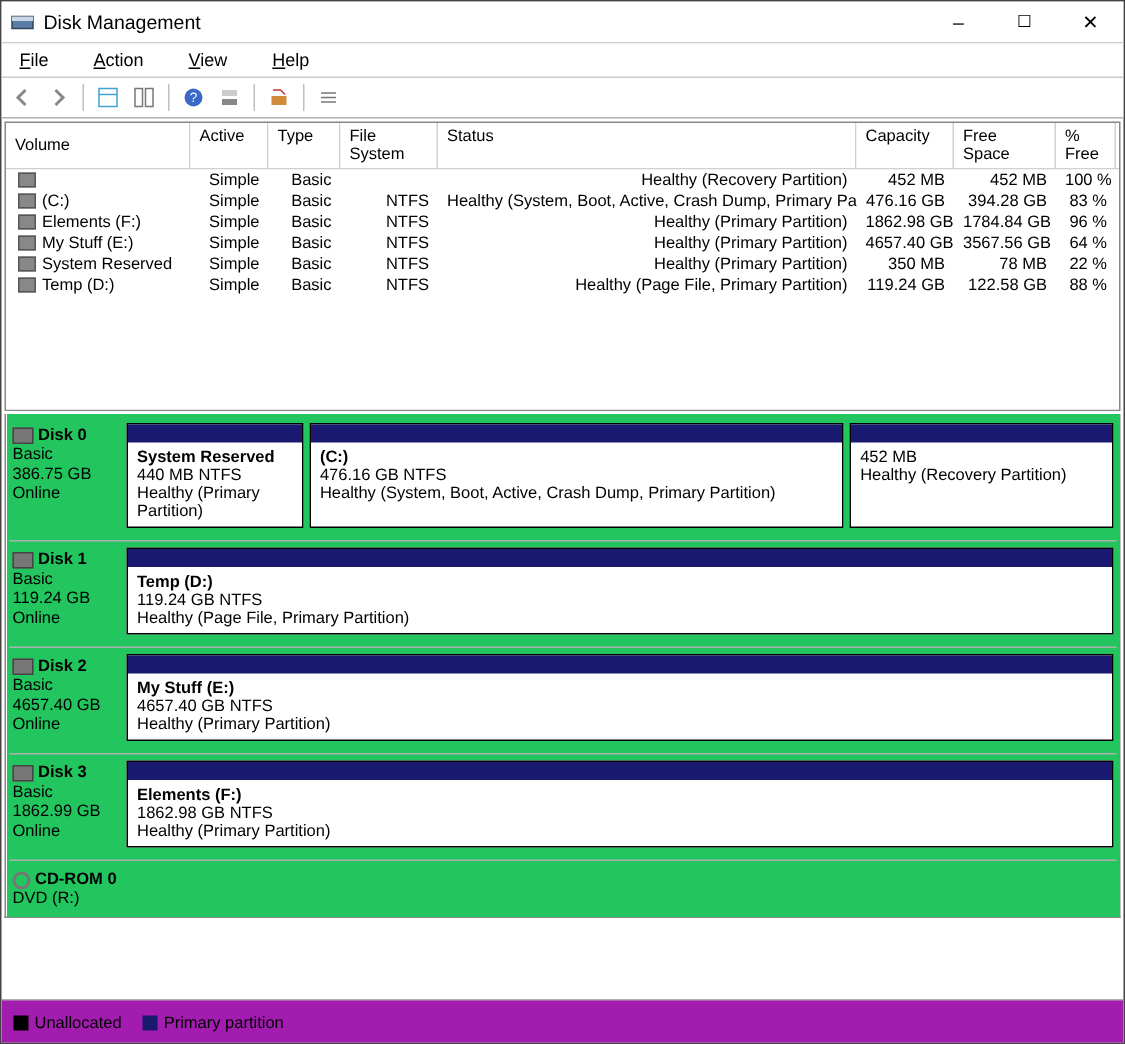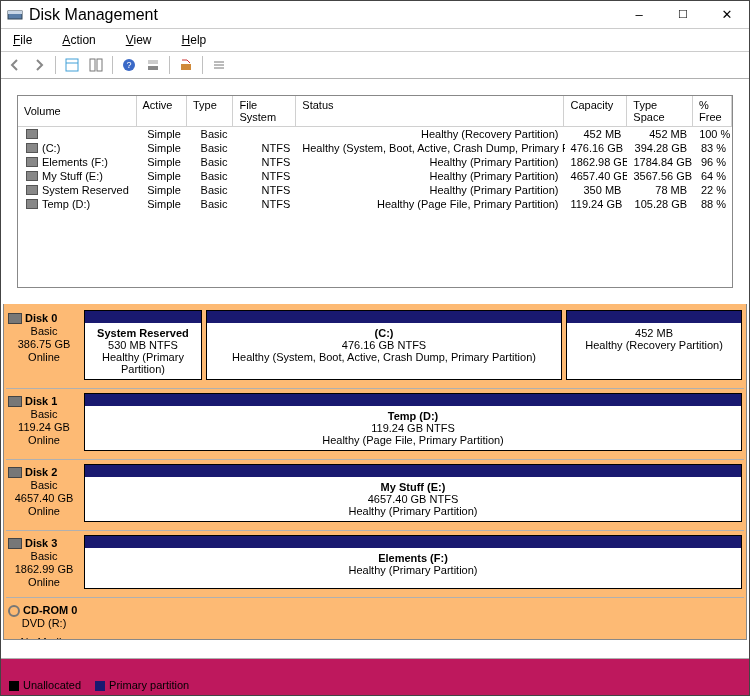--- a/index.html
+++ b/index.html
@@ -1,59 +1,59 @@
 <!DOCTYPE html>
 <html><head>
 <meta charset="utf-8">
 <style>
   * { box-sizing: border-box; font-family: "Segoe UI", Tahoma, sans-serif; }
   html, body { margin:0; padding:0; }
   body { background:#fff; font-size:11px; color:#000; width:750px; height:696px; overflow:hidden; border:1px solid #444; }
   .titlebar { display:flex; align-items:center; height:28px; background:#fff; border-bottom:1px solid #ccc; }
   .titlebar .icon { width:16px; height:16px; margin:0 6px; display:flex; align-items:center; justify-content:center; }
-  .titlebar .title { font-size:16px; flex:1; }
+  .titlebar .title { font-size:13px; flex:1; }
   .winbtns { display:flex; }
   .winbtns div { width:44px; height:28px; display:flex; align-items:center; justify-content:center; font-size:13px; }
   .menubar { display:flex; gap:18px; padding:2px 6px; font-size:12px; border-bottom:1px solid #ccc; background:#fff; }
   .menubar span { padding:2px 6px; cursor:default; }
   .menubar span u { text-decoration: underline; }
   .toolbar { display:flex; align-items:center; gap:4px; padding:3px 4px; border-bottom:1px solid #b0b0b0; background:#fff; }
   .toolbtn { width:20px; height:20px; display:flex; align-items:center; justify-content:center; border:1px solid transparent; border-radius:2px; }
   .toolbtn svg { width:14px; height:14px; }
   .sep { width:1px; height:18px; background:#c0c0c0; margin:0 2px; }
   
-  .grid { border:1px solid #888; margin:16px; }
+  .grid { border:1px solid #888; margin:2px; }
   .grid-header { display:flex; background:#fff; border-bottom:1px solid #d0d0d0; }
   .grid-header .col { padding:3px 6px; font-size:11px; border-right:1px solid #d0d0d0; background:#fff; position:relative; }
   .grid-body { background:#fff; min-height:160px; }
   .grid-row { display:flex;text-align:right; }
   .grid-row .col { padding:1px 6px; font-size:11px; white-space:nowrap; overflow:hidden; }
   .col.vol { width:123px; display:flex; align-items:center; gap:4px; }
   .col.lay { width:52px; }
   .col.typ { width:48px; }
   .col.fs  { width:65px; }
   .col.stat{ width:279px; }
   .col.cap { width:65px; }
   .col.free{ width:68px; }
   .col.pfree{ width:40px; }
   .volicon { width:12px; height:10px; background:#888; display:inline-block; border:1px solid #555; margin-left:2px; flex-shrink:0; }
   
-  .disks-pane { background:#fdba74; padding:2px; height:336px; overflow:auto; border:1px solid #888; border-top:none; margin:0 2px;text-align:center; }
+  .disks-pane { background:#22c55e; padding:2px; height:336px; overflow:auto; border:1px solid #888; border-top:none; margin:0 2px; }
   .disk-row { display:flex; gap:4px; padding:4px 2px 8px 2px; border-bottom:1px solid #b0b0b0; }
   .disk-label { width:72px; font-size:11px; line-height:13px; padding-top:2px; }
   .disk-label .dname { font-weight:bold; display:flex; align-items:center; gap:3px; }
   .disk-ico { width:14px; height:11px; background:#777; border:1px solid #444; display:inline-block; }
   .cd-ico { width:12px; height:12px; border:2px solid #777; border-radius:50%; display:inline-block; }
   .partitions { flex:1; display:flex; gap:4px; }
   .part { border:1px solid #000; display:flex; flex-direction:column; background:#fff; font-size:11px; }
   .part .bar { height:12px; background:#191970; }
   .part .body { padding:4px 6px; }
   .part .body .pname { font-weight:bold; }
   
-  .legend { position:absolute; bottom:0; left:0; right:0; display:flex; align-items:flex-end; gap:14px; padding:20px 8px; font-size:11px; background:#be185d; border-top:1px solid #b0b0b0; }
+  .legend { position:absolute; bottom:0; left:0; right:0; display:flex; align-items:flex-end; gap:14px; padding:9px 8px; font-size:11px; background:#a21caf; border-top:1px solid #b0b0b0; }
   .legend .sw { width:10px; height:10px; display:inline-block; margin-right:4px; vertical-align:middle; }
   .legend .unalloc { background:#000; }
   .legend .primary { background:#191970; }
   .content-wrap { position:relative; height:calc(696px - 28px - 24px - 28px); }
 </style>
 </head>
 <body>
 
 <div class="titlebar">
   <span class="icon">
@@ -134,21 +134,21 @@
 <div class="content-wrap">
 
 <div class="grid">
   <div class="grid-header">
     <div class="col vol">Volume</div>
     <div class="col lay">Active</div>
     <div class="col typ">Type</div>
     <div class="col fs">File System</div>
     <div class="col stat">Status</div>
     <div class="col cap">Capacity</div>
-    <div class="col free">Type Space</div>
+    <div class="col free">Free Space</div>
     <div class="col pfree">% Free</div>
   </div>
   <div class="grid-body" id="grid-body">
         <div class="grid-row">
           <div class="col vol">
             <span class="volicon"></span>
             <span></span>
           </div>
           <div class="col lay">Simple</div>
           <div class="col typ">Basic</div>
@@ -213,40 +213,40 @@
         <div class="grid-row">
           <div class="col vol">
             <span class="volicon"></span>
             <span>Temp (D:)</span>
           </div>
           <div class="col lay">Simple</div>
           <div class="col typ">Basic</div>
           <div class="col fs">NTFS</div>
           <div class="col stat">Healthy (Page File, Primary Partition)</div>
           <div class="col cap">119.24 GB</div>
-          <div class="col free">105.28 GB</div>
+          <div class="col free">122.58 GB</div>
           <div class="col pfree">88 %</div>
         </div>
       </div>
 </div>
 
 <div class="disks-pane" id="disks-pane">
       <div class="disk-row">
         <div class="disk-label">
           <div class="dname"><span class="disk-ico"></span>Disk 0</div>
           <div>Basic</div>
           <div>386.75 GB</div>
           <div>Online</div>
         </div>
         <div class="partitions">
           <div class="part" style="flex: 0.18 1 0%;">
             <div class="bar"></div>
             <div class="body">
               <div class="pname">System Reserved</div>
-              <div>530 MB NTFS</div>
+              <div>440 MB NTFS</div>
               <div>Healthy (Primary Partition)</div>
             </div>
           </div>
           <div class="part" style="flex: 0.55 1 0%;">
             <div class="bar"></div>
             <div class="body">
               <div class="pname"> (C:)</div>
               <div>476.16 GB NTFS</div>
               <div>Healthy (System, Boot, Active, Crash Dump, Primary Partition)</div>
             </div>
@@ -301,20 +301,21 @@
           <div class="dname"><span class="disk-ico"></span>Disk 3</div>
           <div>Basic</div>
           <div>1862.99 GB</div>
           <div>Online</div>
         </div>
         <div class="partitions">
           <div class="part" style="flex: 1 1 0%;">
             <div class="bar"></div>
             <div class="body">
               <div class="pname">Elements  (F:)</div>
+              <div>1862.98 GB NTFS</div>
               <div>Healthy (Primary Partition)</div>
             </div>
           </div>
         </div>
       </div>
       <div class="disk-row">
         <div class="disk-label">
           <div class="dname"><span class="cd-ico"></span>CD-ROM 0</div>
           <div>DVD (R:)</div>
           <div style="margin-top:6px">No Media</div>

